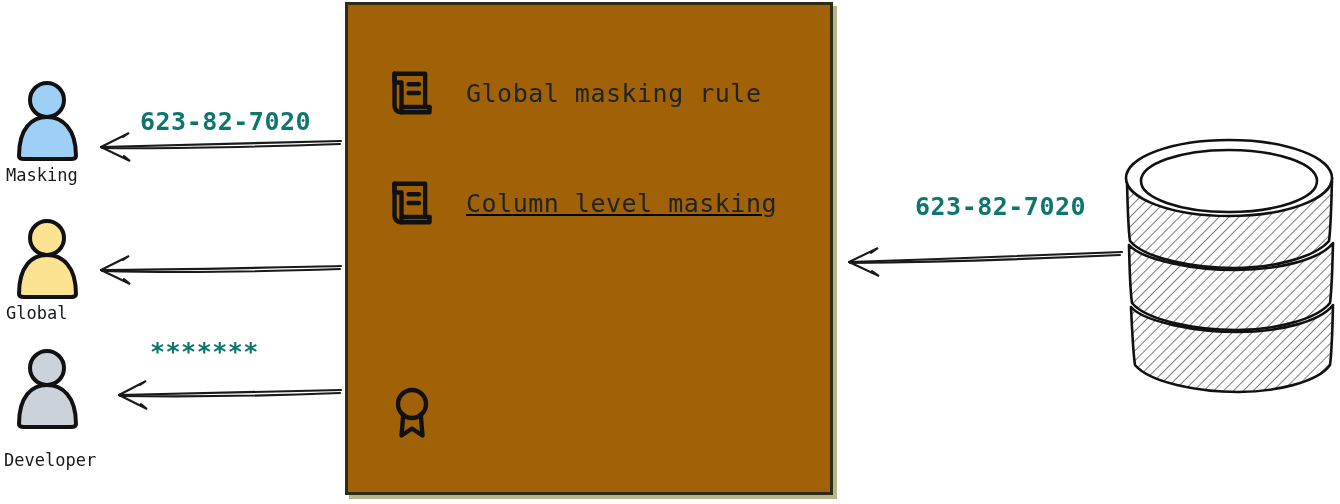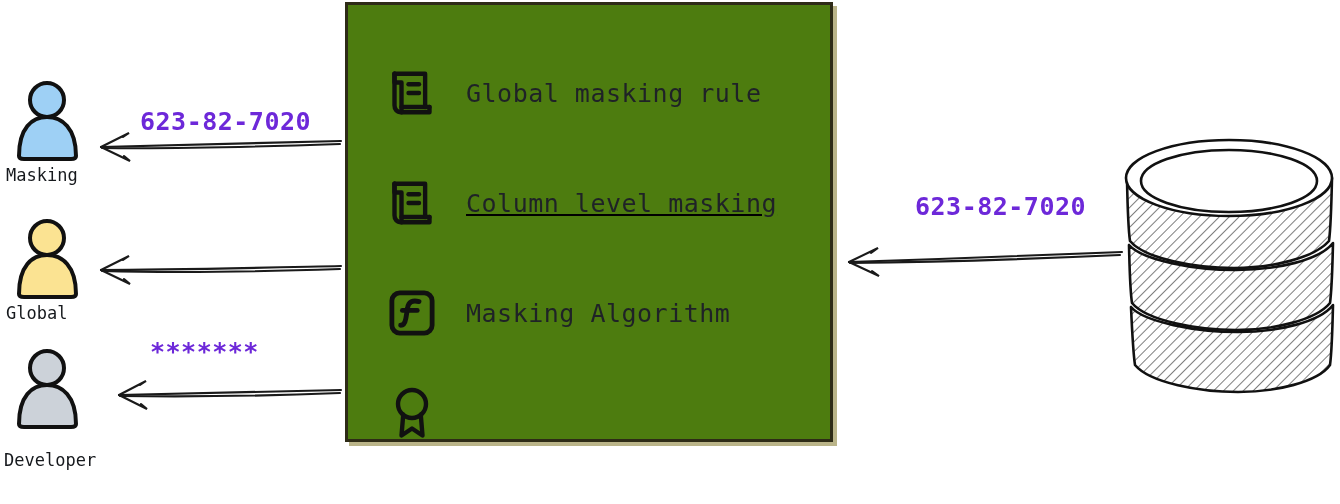--- a/index.html
+++ b/index.html
@@ -33,32 +33,32 @@
     color: #16191d;
     white-space: nowrap;
     letter-spacing: 0px;
   }
   
   .arrow-caption {
     position: absolute;
     font-family: "DejaVu Sans Mono", monospace;
     font-size: 25px;
     font-weight: 700;
-    color: #6d28d9;
+    color: #0f766e;
     white-space: nowrap;
     letter-spacing: 0.5px;
   }
   
   #panel {
     position: absolute;
     left: 345px;
     top: 2px;
     width: 488px;
-    height: 440px;
-    background: #4d7c0f;
+    height: 493px;
+    background: #a16207;
     border: 3px solid #2e2b17;
     box-sizing: border-box;
     box-shadow: 4px 4px 0 0 rgba(130,118,40,0.55);
   }
   .panel-row {
     position: absolute;
     left: 36px;
     display: flex;
     align-items: center;
     height: 64px;
@@ -184,28 +184,20 @@
           <path d="M12 10 V20 H20 V54 H52 V48"></path>
           <path d="M20 54 C14 54 12 50 12 46 V10"></path>
           <path d="M47 48 H52"></path>
           <line x1="28" y1="22" x2="40" y2="22"></line>
           <line x1="28" y1="32" x2="40" y2="32"></line>
         </g>
       </svg>
       <span class="panel-text">Column level masking</span>
     </div>
 
-    <div class="panel-row" style="top:276px;">
-      <svg class="panel-icon" viewBox="0 0 64 64">
-        <rect x="9" y="9" width="46" height="46" rx="9" ry="9" fill="none" stroke="#111111" stroke-width="5.5"></rect>
-        <path d="M40 19 C33 17 28 19 27 26 L25 38 C24 44 22 46 19 46" fill="none" stroke="#111111" stroke-width="5.5" stroke-linecap="round" stroke-linejoin="round"></path>
-        <line x1="21" y1="29" x2="38" y2="29" stroke="#111111" stroke-width="5.5" stroke-linecap="round"></line>
-      </svg>
-      <span class="panel-text">Masking Algorithm</span>
-    </div>
 
     <div class="panel-row" style="top:374px;">
       <svg class="panel-icon" viewBox="0 0 64 64">
         <circle cx="32" cy="24" r="16" fill="none" stroke="#111111" stroke-width="5"></circle>
         <path d="M22 36 L20 60 L32 52 L44 60 L42 36" fill="none" stroke="#111111" stroke-width="5" stroke-linejoin="round" stroke-linecap="round"></path>
       </svg>
     </div>
 
   </div>
 </div>

